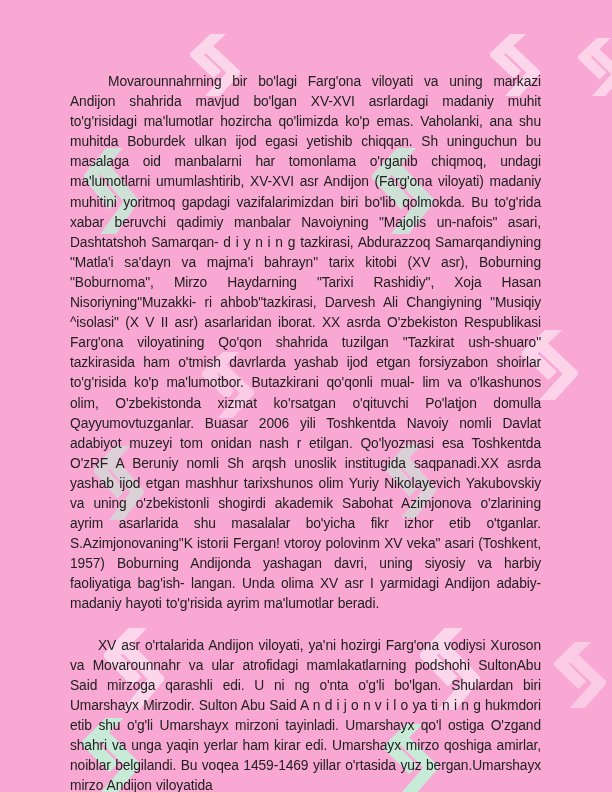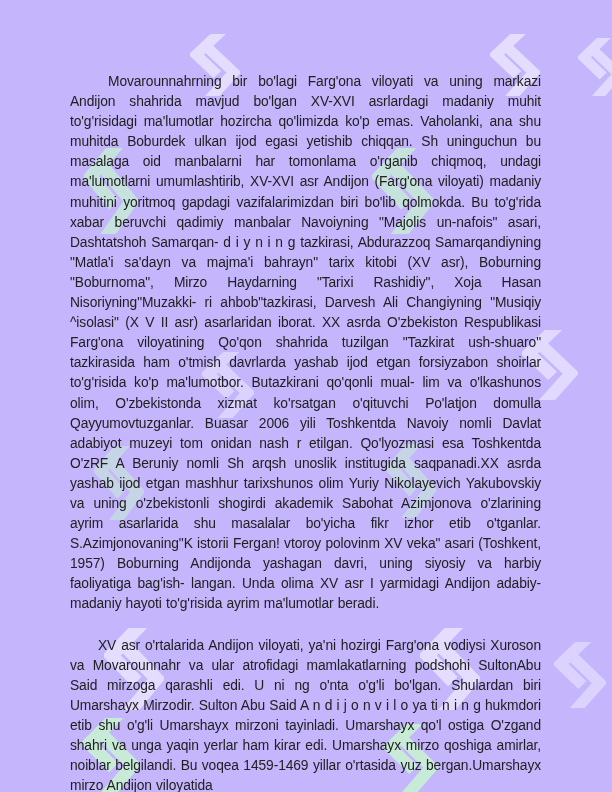--- a/index.html
+++ b/index.html
@@ -5,21 +5,21 @@
   html, body { margin: 0; padding: 0; }
   body {
     width: 612px; height: 792px;
     background: #cbcbcb;
     font-family: "Liberation Sans", sans-serif;
     overflow: hidden;
   }
   .page {
     position: relative;
     width: 612px; height: 792px;
-    background: #c4b5fd;
+    background: #f9a8d4;
     overflow: hidden;
   }
   .watermark-layer {
     position: absolute; inset: 0;
     z-index: 1;
   }
   .watermark-layer svg {
     position: absolute;
     display: block;
   }

